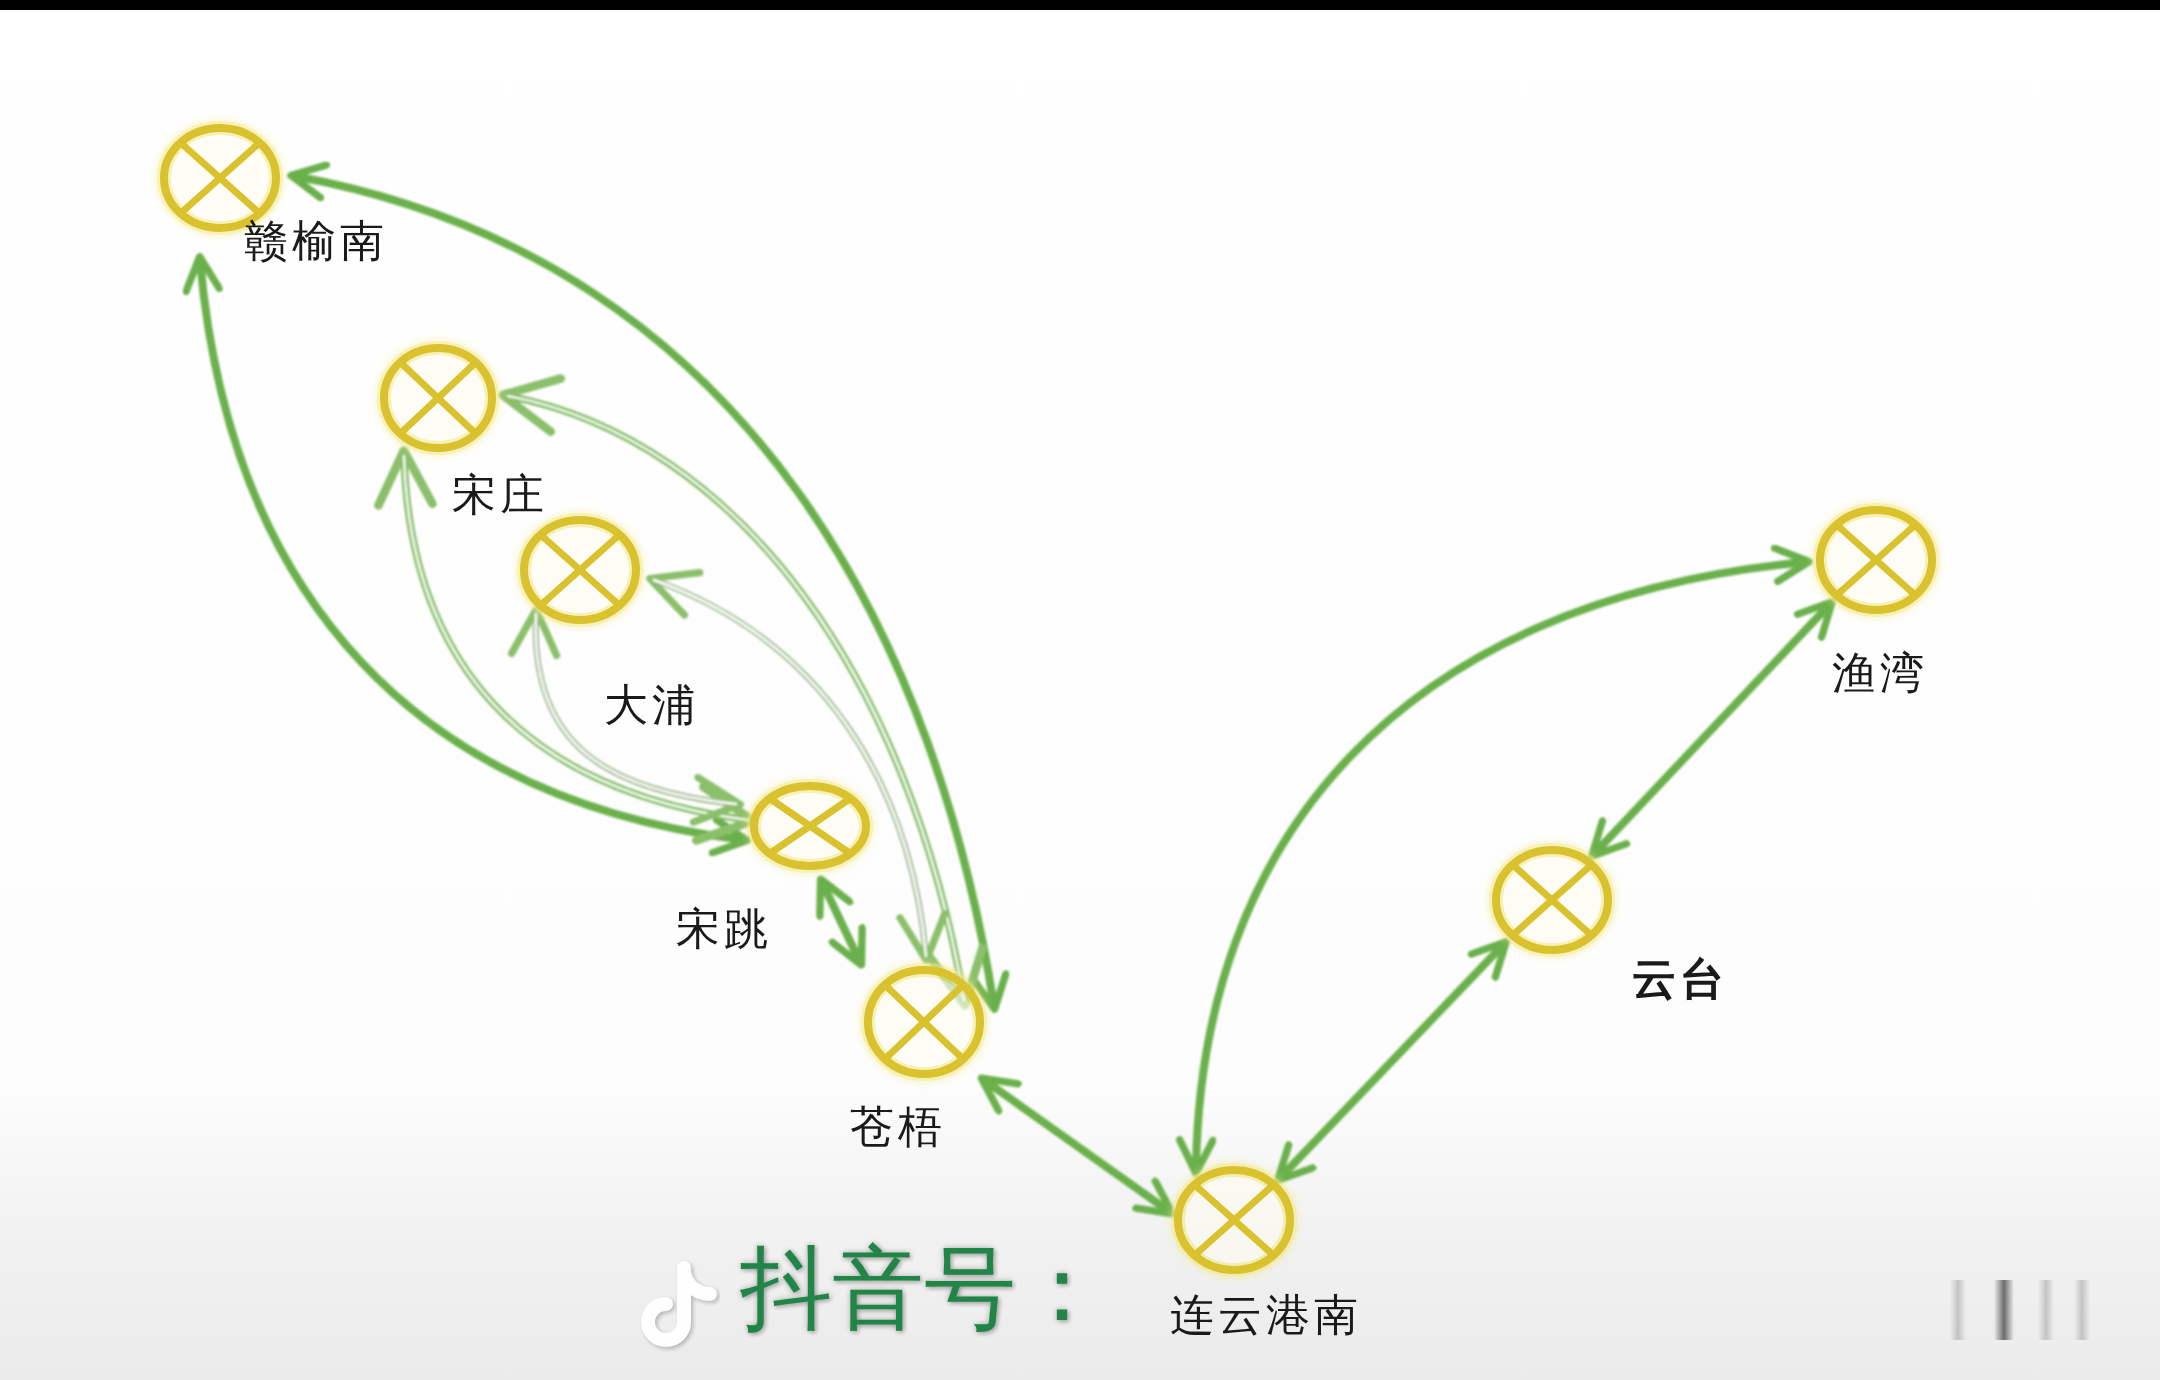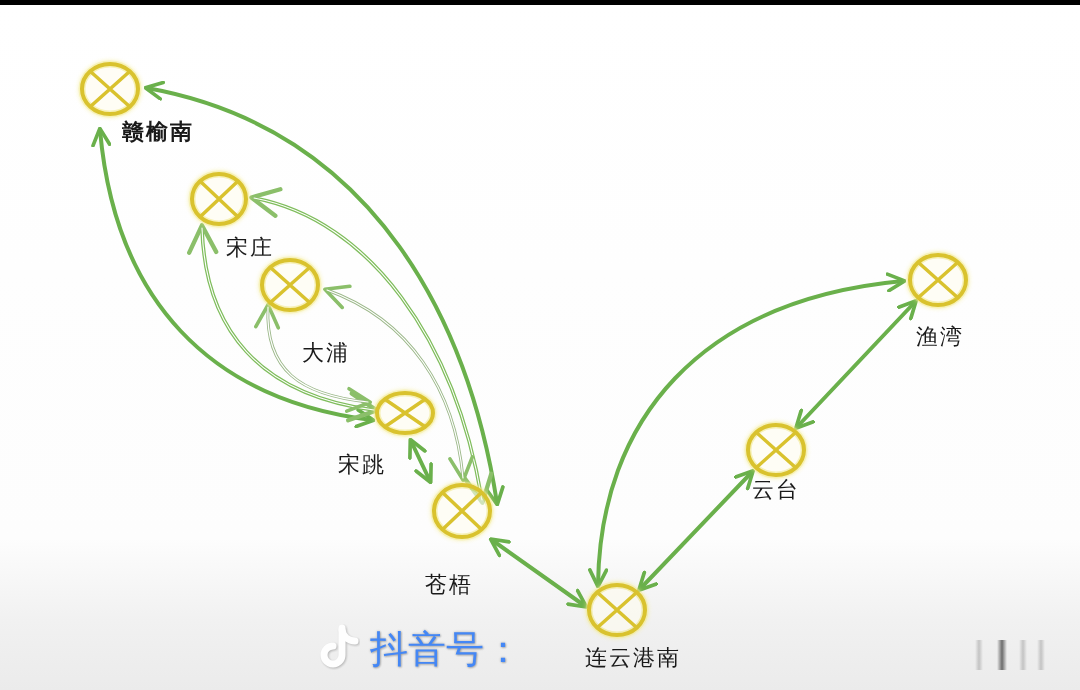--- a/index.html
+++ b/index.html
@@ -9,22 +9,22 @@
     font-family: "DejaVu Serif", "Liberation Serif", serif;
   }
   .topbar { position: absolute; left: 0; top: 0; width: 1080px; height: 5px; background: #000; }
   svg.diagram { position: absolute; left: 0; top: 0; }
   .label {
     position: absolute; font-size: 22px; color: #1a1a1a; letter-spacing: 2px;
     font-family: "DejaVu Serif", "Liberation Serif", serif; white-space: nowrap;
   }
   .watermark {
     position: absolute; left: 318px; top: 624px; height: 52px;
-    display: flex; align-items: flex-start; gap: 10px;
-    color: #3b82f6; font-size: 38px;
+    display: flex; align-items: flex-end; gap: 10px;
+    color: #15803d; font-size: 46px;
     font-family: "DejaVu Sans", "Liberation Sans", sans-serif;
     text-shadow: 0 0 3px rgba(0,0,0,0.28), 1px 1px 2px rgba(0,0,0,0.22);
     opacity: 0.95;
   }
   .watermark .tt-icon { width: 42px; height: 46px; }
   .watermark .id { letter-spacing: 1px; }
   .artifact { position: absolute; left: 975px; top: 640px; width: 90px; height: 34px; }
   .artifact span { position: absolute; top: 0; width: 8px; height: 30px; background: linear-gradient(to right, rgba(0,0,0,0), rgba(0,0,0,0.18), rgba(0,0,0,0)); }
 </style>
 </head>
@@ -126,26 +126,26 @@
       <path d="M-19,-17 L19,17 M19,-17 L-19,17" stroke="#d9c22e" stroke-width="3.5" stroke-linecap="round"></path>
     </g>
     <g transform="translate(938,280)">
       <ellipse rx="28" ry="25" fill="#fffdf0" stroke="#f3ea8a" stroke-width="7" opacity="0.6" filter="url(#glow)"></ellipse>
       <ellipse rx="28" ry="25" fill="none" stroke="#d9c22e" stroke-width="4"></ellipse>
       <path d="M-19,-17 L19,17 M19,-17 L-19,17" stroke="#d9c22e" stroke-width="3.5" stroke-linecap="round"></path>
     </g>
   </g>
 </svg>
 
-<div class="label" style="left:122px; top:117px;font-weight:bold;">赣榆南</div>
+<div class="label" style="left:122px; top:106px;">赣榆南</div>
 <div class="label" style="left:226px; top:233px;">宋庄</div>
 <div class="label" style="left:302px; top:338px;">大浦</div>
 <div class="label" style="left:338px; top:450px;text-align:center;">宋跳</div>
-<div class="label" style="left:425px; top:549px;margin-top:21px;">苍梧</div>
-<div class="label" style="left:752px; top:475px;">云台</div>
+<div class="label" style="left:425px; top:549px;">苍梧</div>
+<div class="label" style="left:816px; top:475px;font-weight:bold;">云台</div>
 <div class="label" style="left:916px; top:322px;">渔湾</div>
 
 <div class="watermark">
   <svg class="tt-icon" viewBox="0 0 42 46" xmlns="http://www.w3.org/2000/svg">
     <g fill="none" stroke="#ffffff" stroke-width="7" stroke-linecap="round" style="filter: drop-shadow(1px 1px 1px rgba(0,0,0,0.25));">
       <path d="M24,4 L24,31 A9,9 0 1 1 15,22"></path>
       <path d="M24,6 C25,13 31,17 37,17"></path>
     </g>
   </svg>
   <span>抖音号：</span>

